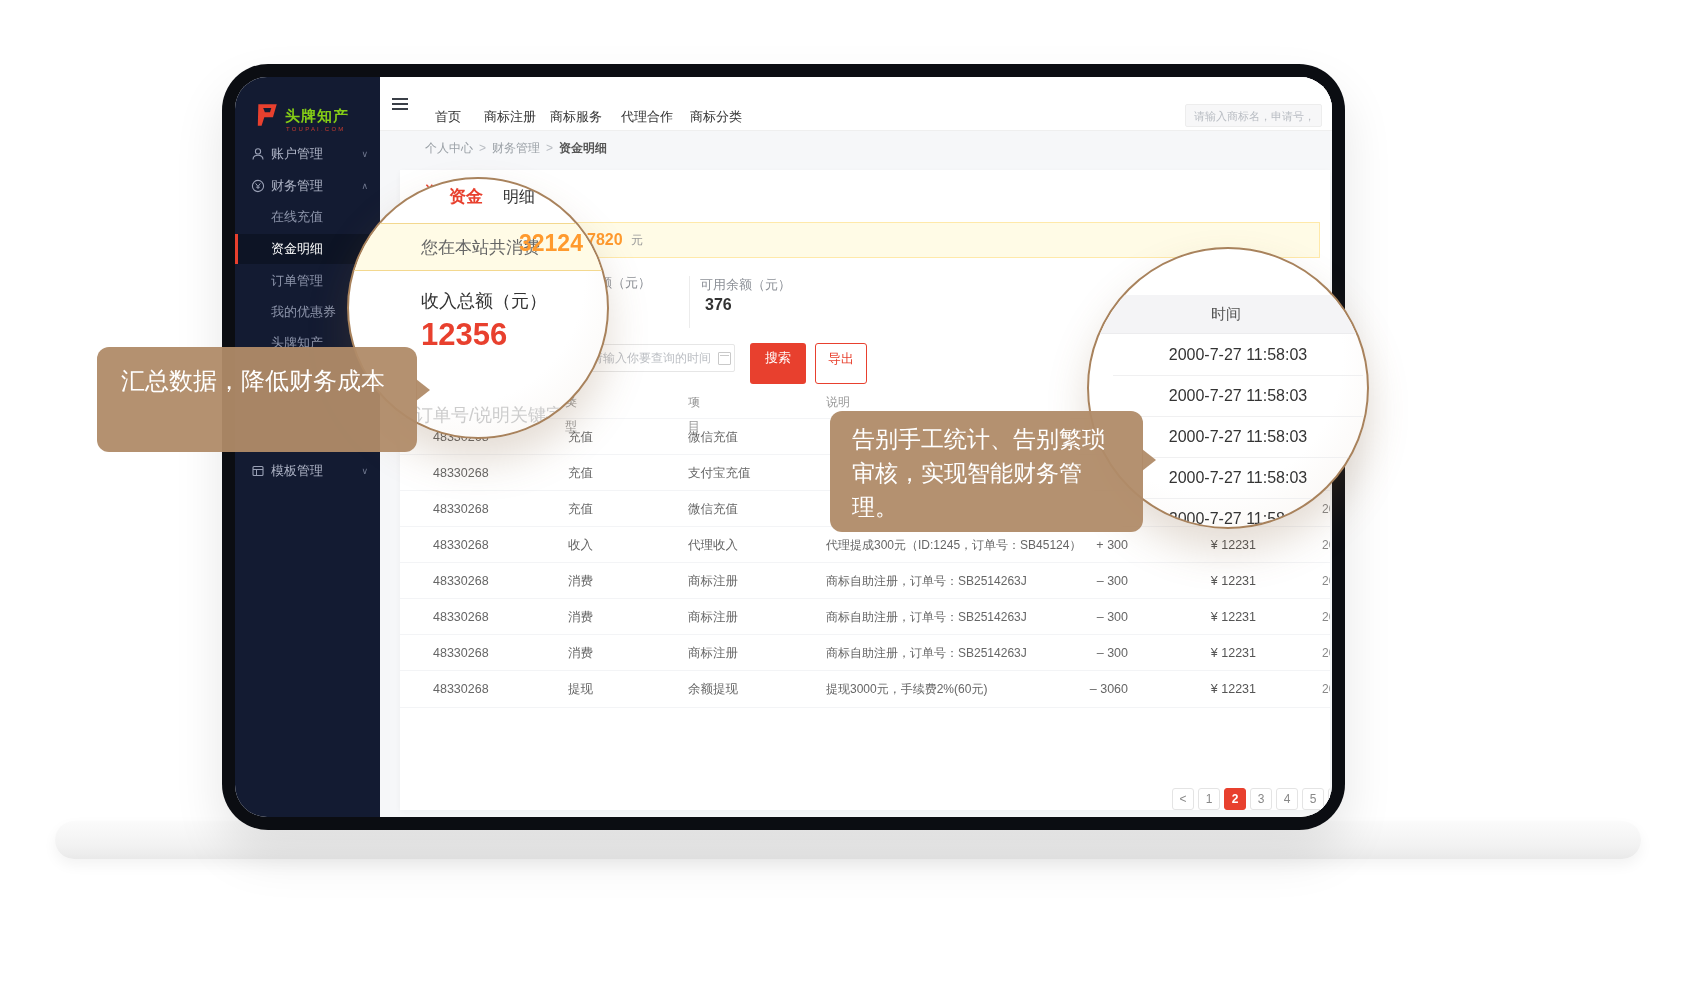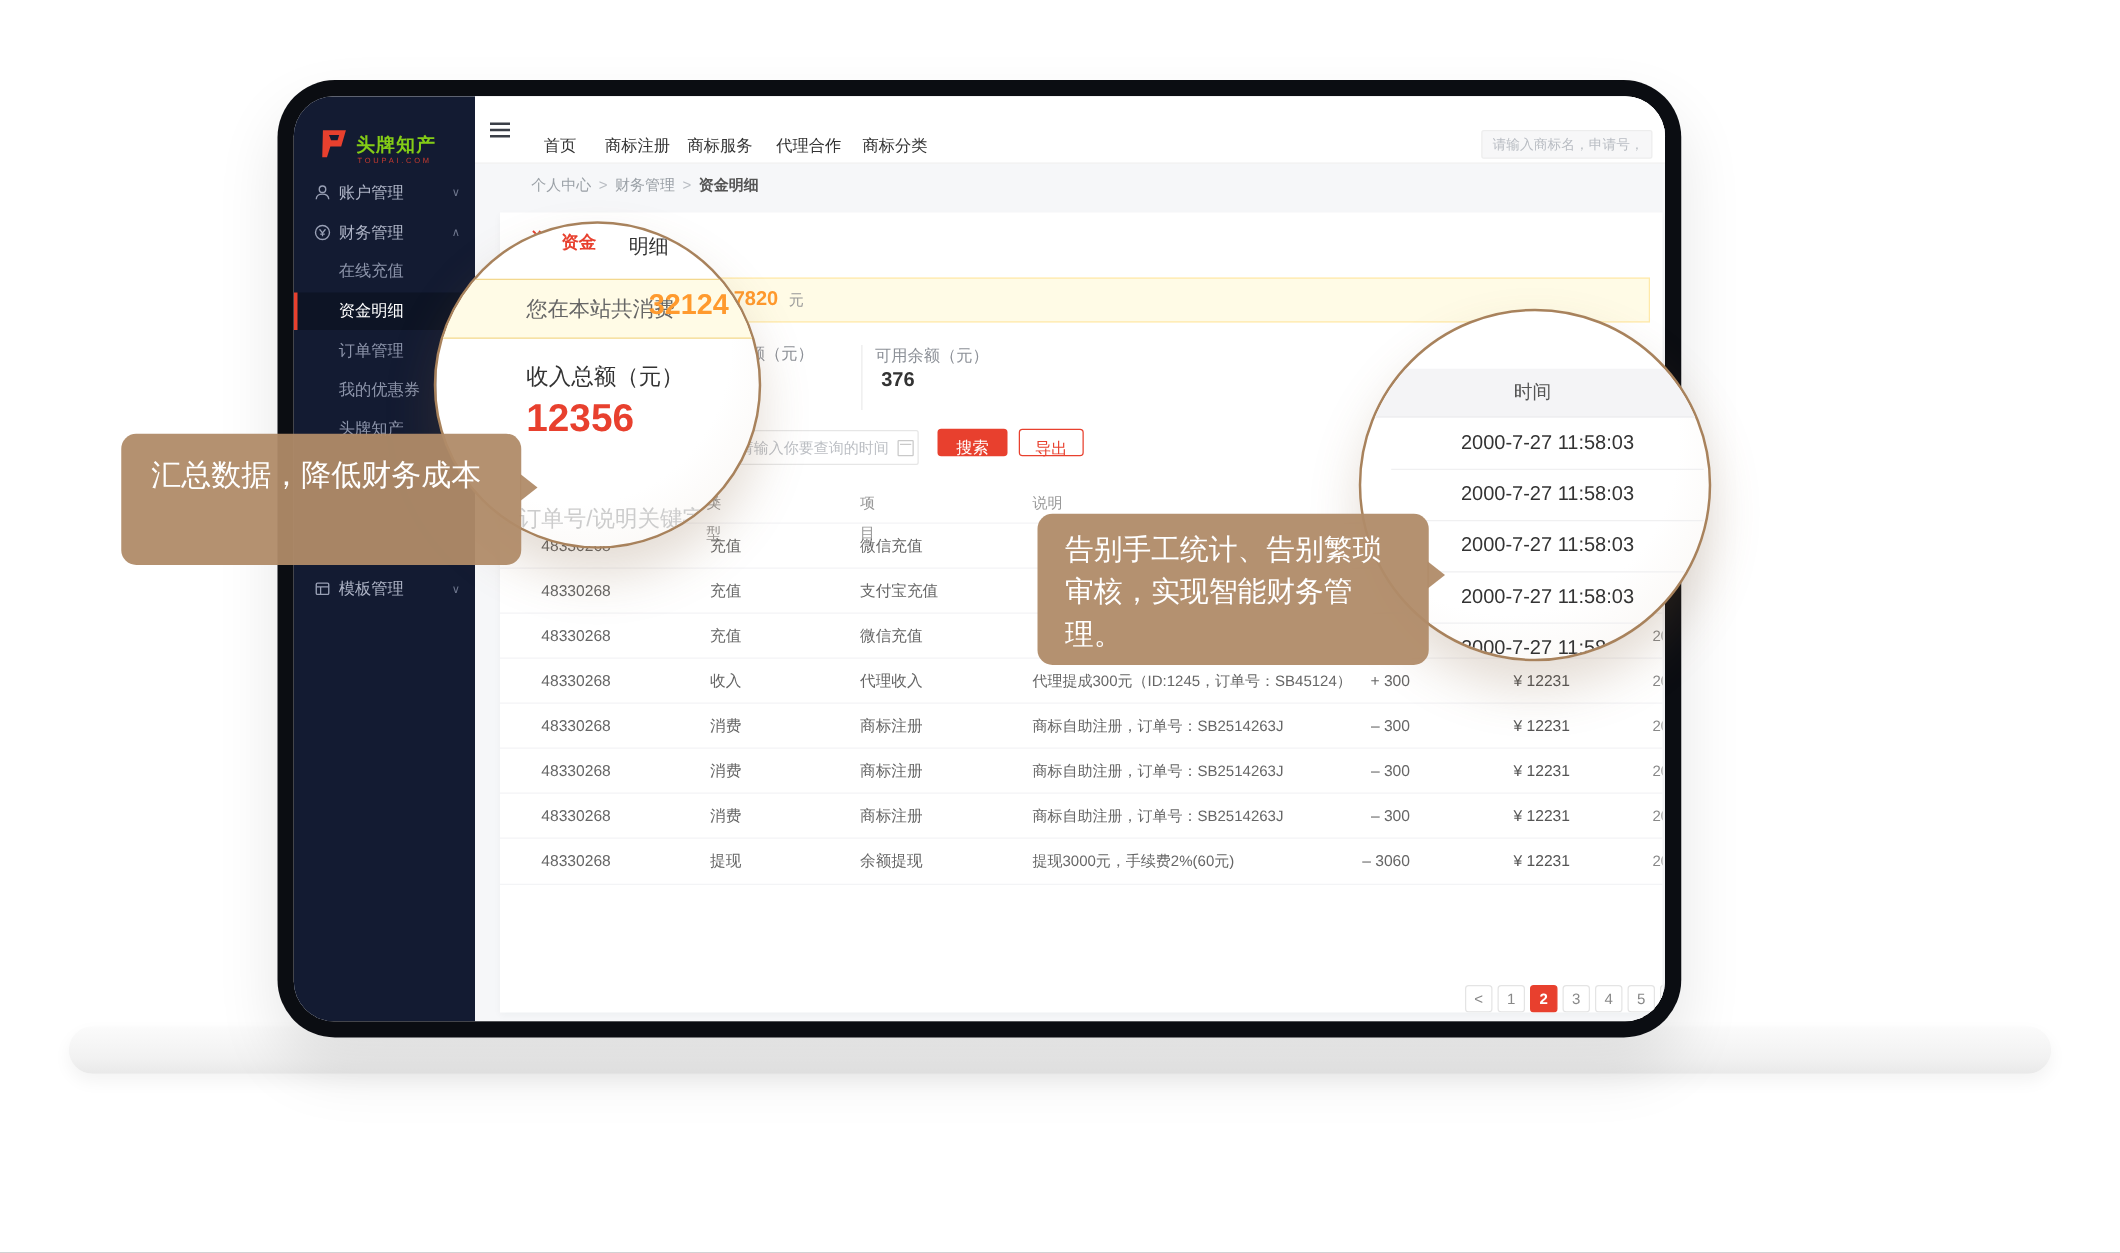--- a/index.html
+++ b/index.html
@@ -49,21 +49,21 @@
   .banner .b-amount{left:178px;font-size:16px;font-weight:bold;color:#ff9a2e;}
   .banner .b-unit{left:222px;font-size:12px;color:#999;}
   .stat-label{position:absolute;font-size:13px;color:#8c9097;}
   .stat-value{position:absolute;font-weight:bold;color:#333;}
   .stat-divider{position:absolute;left:289px;top:106px;height:52px;border-left:1px solid #ececec;}
   .inp{position:absolute;top:174px;height:28px;border:1px solid #e6e6e6;border-radius:2px;background:#fff;
     font-size:12px;color:#333;padding:0 10px;box-sizing:border-box;outline:none;font-family:inherit;}
   .inp::placeholder{color:#bcbfc4;}
   .cal-icon{position:absolute;left:318px;top:182px;width:11px;height:11px;border:1px solid #c9c9c9;border-radius:1px;cursor:pointer;}
   .cal-icon::before{content:"";position:absolute;left:1px;right:1px;top:2px;height:1px;background:#c9c9c9;}
-  .btn{position:absolute;top:173px;height:22px;border-radius:3px;font-size:13px;text-align:center;line-height:29px;cursor:pointer;box-sizing:border-box;}
+  .btn{position:absolute;top:173px;height:41px;border-radius:3px;font-size:13px;text-align:center;line-height:29px;cursor:pointer;box-sizing:border-box;}
   .btn-search{left:350px;width:56px;background:#e8402e;color:#fff;}
   .btn-export{left:415px;width:52px;background:#fff;border:1px solid #e8402e;color:#e8402e;}
 
   .thead{position:absolute;left:0;top:220px;width:1000px;height:24px;font-size:12px;color:#999;}
   .thead span{position:absolute;line-height:24px;}
   .caret{font-size:9px;color:#bbb;margin-left:4px;}
   .t-row{position:absolute;left:0;width:1000px;height:36px;border-top:1px solid #f3f4f6;font-size:12.5px;color:#666;}
   .t-row.last{border-bottom:1px solid #f3f4f6;}
   .t-row span{position:absolute;top:0;line-height:36px;}
   .c-order{left:33px;}.c-type{left:168px;}.c-project{left:288px;}.c-desc{left:426px;font-size:12px;}
@@ -75,21 +75,21 @@
     border-radius:3px;font-size:12px;color:#888;background:#fff;box-sizing:border-box;cursor:pointer;}
   .pg-active{background:#e8402e;border-color:#e8402e;color:#fff;font-weight:bold;}
 
   
   .circle{position:absolute;border-radius:50%;border:2px solid #a8825c;overflow:hidden;z-index:40;
     box-shadow:0 22px 40px rgba(130,95,60,.22);
     background:radial-gradient(circle at 42% 38%,#ffffff 58%,#fbf9f7 78%,#efe7de 100%);}
   .circle-left{left:347px;top:177px;width:258px;height:258px;}
   .circle-right{left:1087px;top:247px;width:278px;height:278px;}
   .circle span{position:absolute;white-space:nowrap;}
-  .cl-tab-a{left:100px;top:6px;font-size:14px;font-weight:bold;color:#e8402e;}
+  .cl-tab-a{left:100px;top:6px;font-size:17px;font-weight:bold;color:#e8402e;}
   .cl-tab-b{left:154px;top:8px;font-size:16px;color:#333;}
   .cl-banner{position:absolute;left:-18px;top:44px;width:300px;height:48px;background:#fffbe6;border:1px solid #f3d88f;box-sizing:border-box;}
   .cl-bp{left:72px;top:57px;font-size:17px;color:#666;}
   .cl-ba{left:170px;top:51px;font-size:23px;font-weight:bold;color:#ff9a2e;}
   .cl-il{left:72px;top:110px;font-size:18px;color:#333;}
   .cl-iv{left:72px;top:138px;font-size:31px;font-weight:bold;color:#e8402e;}
   .cl-kw{left:66px;top:224px;font-size:18px;color:#ccc;}
   .cr-band{position:absolute;left:0;top:46px;width:274px;height:38px;line-height:38px;background:#f4f4f6;
     border-bottom:1px solid #ececee;text-align:center;font-size:15px;color:#555;}
   .cr-row{position:absolute;left:24px;width:250px;height:41px;line-height:41px;text-align:center;font-size:16px;

